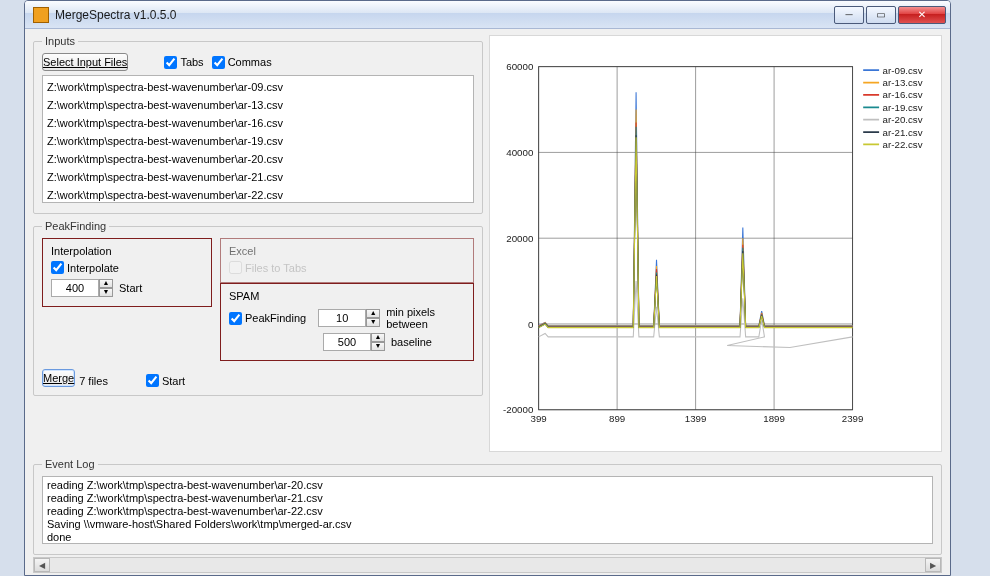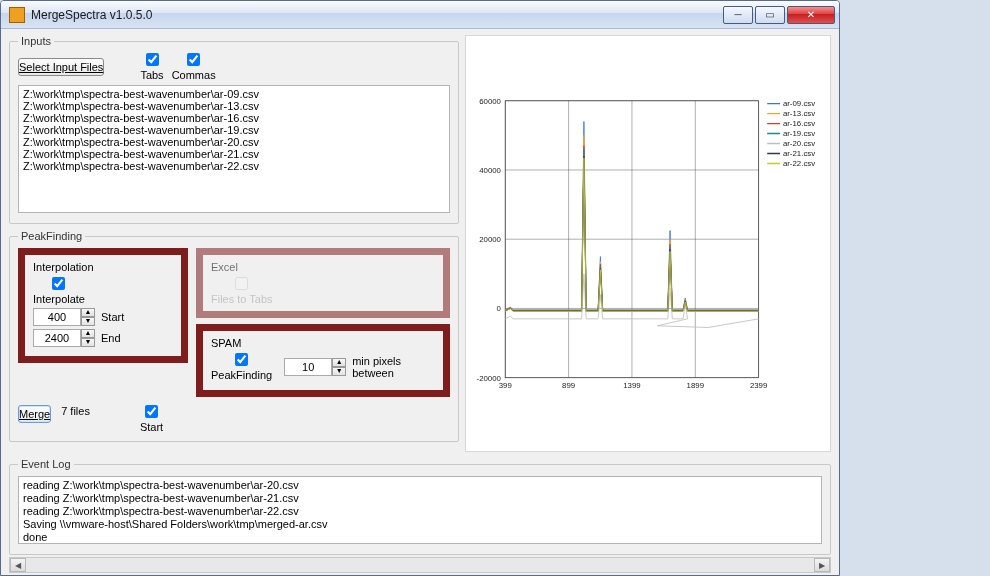--- a/index.html
+++ b/index.html
@@ -1,46 +1,46 @@
 <!DOCTYPE html>
 <html><head>
 <meta charset="utf-8">
 <style>
   * { box-sizing: border-box; }
   body { margin: 0; font-family: "Segoe UI", Tahoma, sans-serif; font-size: 11px; background: #d6dfec; }
-  .window { width: 840px; height: 576px; background: #fff; border: 1px solid #5a6a8a; border-radius: 4px 4px 0 0; overflow: hidden; display: flex; flex-direction: column; }
+  .window { width: 927px; height: 576px; background: #fff; border: 1px solid #5a6a8a; border-radius: 4px 4px 0 0; overflow: hidden; display: flex; flex-direction: column; margin-left: 24px; }
   .titlebar { height: 28px; background: linear-gradient(#fafcff,#dce6f4 45%,#c6d6ee 46%,#d9e4f4); display:flex; align-items:center; padding:0 4px 0 8px; border-bottom:1px solid #a9b8d4; }
   .titlebar .appicon { width:16px; height:16px; background:#f0a020; border:1px solid #a06000; margin-right:6px; }
   .titlebar .title { flex:1; color:#1a1a1a; font-size:12px; }
   .winbtns { display:flex; gap:0; }
   .winbtn { width:30px; height:18px; border:1px solid #4a5a7a; border-radius:2px; margin-left:2px; display:flex; align-items:center; justify-content:center; font-size:10px; color:#2a2a2a; background:linear-gradient(#f4f8ff,#cfdcf0); cursor:pointer; }
   .winbtn.close { width:48px; background:linear-gradient(#f49090,#e04040 45%,#c62020 46%,#e05050); color:#fff; }
   .client { flex:1; padding:6px 8px 2px 8px; display:flex; flex-direction:column; background:#f0f0f0; }
   .upper { flex:1; display:flex; gap:6px; min-height:0; }
   .leftcol { width:450px; display:flex; flex-direction:column; gap:6px; }
   fieldset { border:1px solid #c8c8c8; border-radius:2px; padding:6px 8px 8px 8px; margin:0; background:#f0f0f0; }
   legend { font-size:11px; color:#333; padding:0 3px; }
   .row { display:flex; align-items:center; gap:8px; margin-bottom:4px; }
   button.std { font:inherit; padding:2px 0; border:1px solid #8a8a8a; border-radius:3px; background:linear-gradient(#fdfdfd,#e8e8e8); cursor:pointer;text-decoration:underline; }
   button.std.blue { border-color:#6a9adf; box-shadow:0 0 0 1px #cfe4ff inset; }
-  .chk { display:inline-flex; align-items:center; gap:3px;flex-direction:column; }
+  .chk { display:inline-flex; align-items:center; gap:3px; }
   .chk input { margin:0; }
   .chk.disabled { color:#a0a0a0; }
-  .filelist { width:100%; height:128px; border:1px solid #b4b4b4; background:#fff; padding:2px 4px; font-size:11px; line-height:12px; overflow:auto; resize:none; font-family:inherit; }
-  .subgroup { border:7px solid #7f1d1d; padding:6px 8px; }
+  .filelist { width:100%; height:128px; border:1px solid #b4b4b4; background:#fff; padding:2px 4px; font-size:11px; line-height:18px; overflow:auto; resize:none; font-family:inherit; }
+  .subgroup { border:1px solid #7f1d1d; padding:6px 8px; }
   .subgroup-title { font-size:11px; margin-bottom:4px; }
   .transforms-body { display:flex; gap:8px; }
   .transforms-left { width:170px; }
-  .transforms-right { flex:1; display:flex; flex-direction:column; gap:6px; }
+  .transforms-right { flex:1; display:flex; flex-direction:column; }
   .spinrow { display:flex; align-items:center; gap:6px; margin:3px 0; }
   .spinner { display:inline-flex; align-items:stretch; }
   .spinner input { width:48px; text-align:center; border:1px solid #aaa; font:inherit; padding:1px 2px; }
   .spinarrows { display:flex; flex-direction:column; }
   .spinarrows span { width:14px; height:9px; border:1px solid #999; background:linear-gradient(#f8f8f8,#e2e2e2); font-size:7px; line-height:6px; text-align:center; cursor:pointer; }
-  .bottom-row { display:flex; align-items:flex-start; gap:10px; margin-top:8px; }
+  .bottom-row { display:flex; align-items:flex-end; gap:4px; margin-top:8px; }
   .chartpane { flex:1; background:#fff; border:1px solid #d8d8d8; position:relative; }
   .eventlog { margin-top:6px; }
   .eventlog textarea { width:100%; height:68px; border:1px solid #b4b4b4; font:inherit; font-size:11px; line-height:13px; background:#fff; resize:none; overflow-y:scroll; padding:2px 4px; }
   .hscroll { height:16px; border:1px solid #c8c8c8; background:#e8e8e8; margin-top:2px; position:relative; }
   .hscroll .arrow { position:absolute; top:0; width:16px; height:100%; background:linear-gradient(#f4f4f4,#dcdcdc); border:1px solid #b8b8b8; display:flex; align-items:center; justify-content:center; font-size:8px; color:#555; }
   .hscroll .arrow.left { left:0; }
   .hscroll .arrow.right { right:0; }
   svg text { font-family:"Segoe UI", sans-serif; }
 </style>
 </head>
@@ -96,30 +96,20 @@
                 </label>
                 <div class="spinrow">
                   <span class="spinner">
                     <input value="400" style="">
                     <span class="spinarrows">
                         <span>▲</span>
                         <span>▼</span>
                       </span>
                   </span>
                   <span>Start</span>
-                </div>
-                <div class="spinrow">
-                  <span class="spinner">
-                    <input value="2400" style="">
-                    <span class="spinarrows">
-                        <span>▲</span>
-                        <span>▼</span>
-                      </span>
-                  </span>
-                  <span>End</span>
                 </div>
               </div>
             </div>
             <div class="transforms-right">
               <div class="subgroup" style="opacity:.55">
                 <div class="subgroup-title">Excel</div>
                 <label class="chk disabled">
                   <input type="checkbox" disabled="" style="">
                   <span>Files to Tabs</span>
                 </label>
@@ -133,20 +123,31 @@
                   </label>
                   <span style="flex:1"></span>
                   <span class="spinner">
                     <input value="10" style="">
                     <span class="spinarrows">
                         <span>▲</span>
                         <span>▼</span>
                       </span>
                   </span>
                   <span>min pixels between</span>
+                </div>
+                <div class="spinrow">
+                  <span style="width:88px"></span>
+                  <span class="spinner">
+                    <input value="500" style="">
+                    <span class="spinarrows">
+                        <span>▲</span>
+                        <span>▼</span>
+                      </span>
+                  </span>
+                  <span>baseline</span>
                 </div>
               </div>
             </div>
           </div>
           <div class="bottom-row">
             <button class="std blue">Merge</button>
             <span>7 files</span>
             <span style="width:30px"></span>
             <label class="chk">
               <input type="checkbox" checked="" style="">

